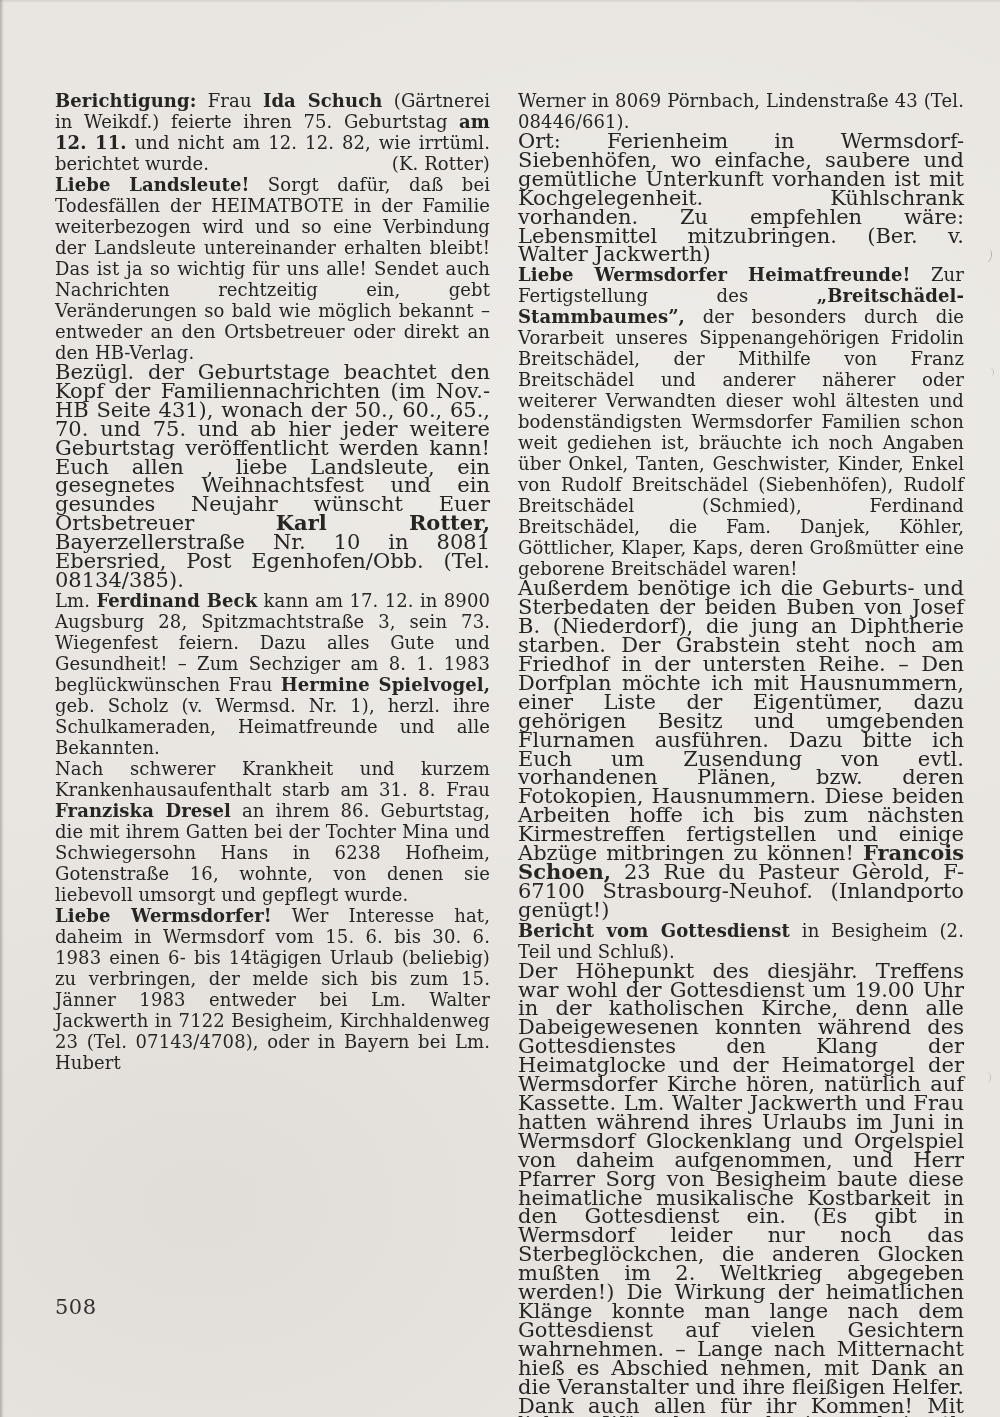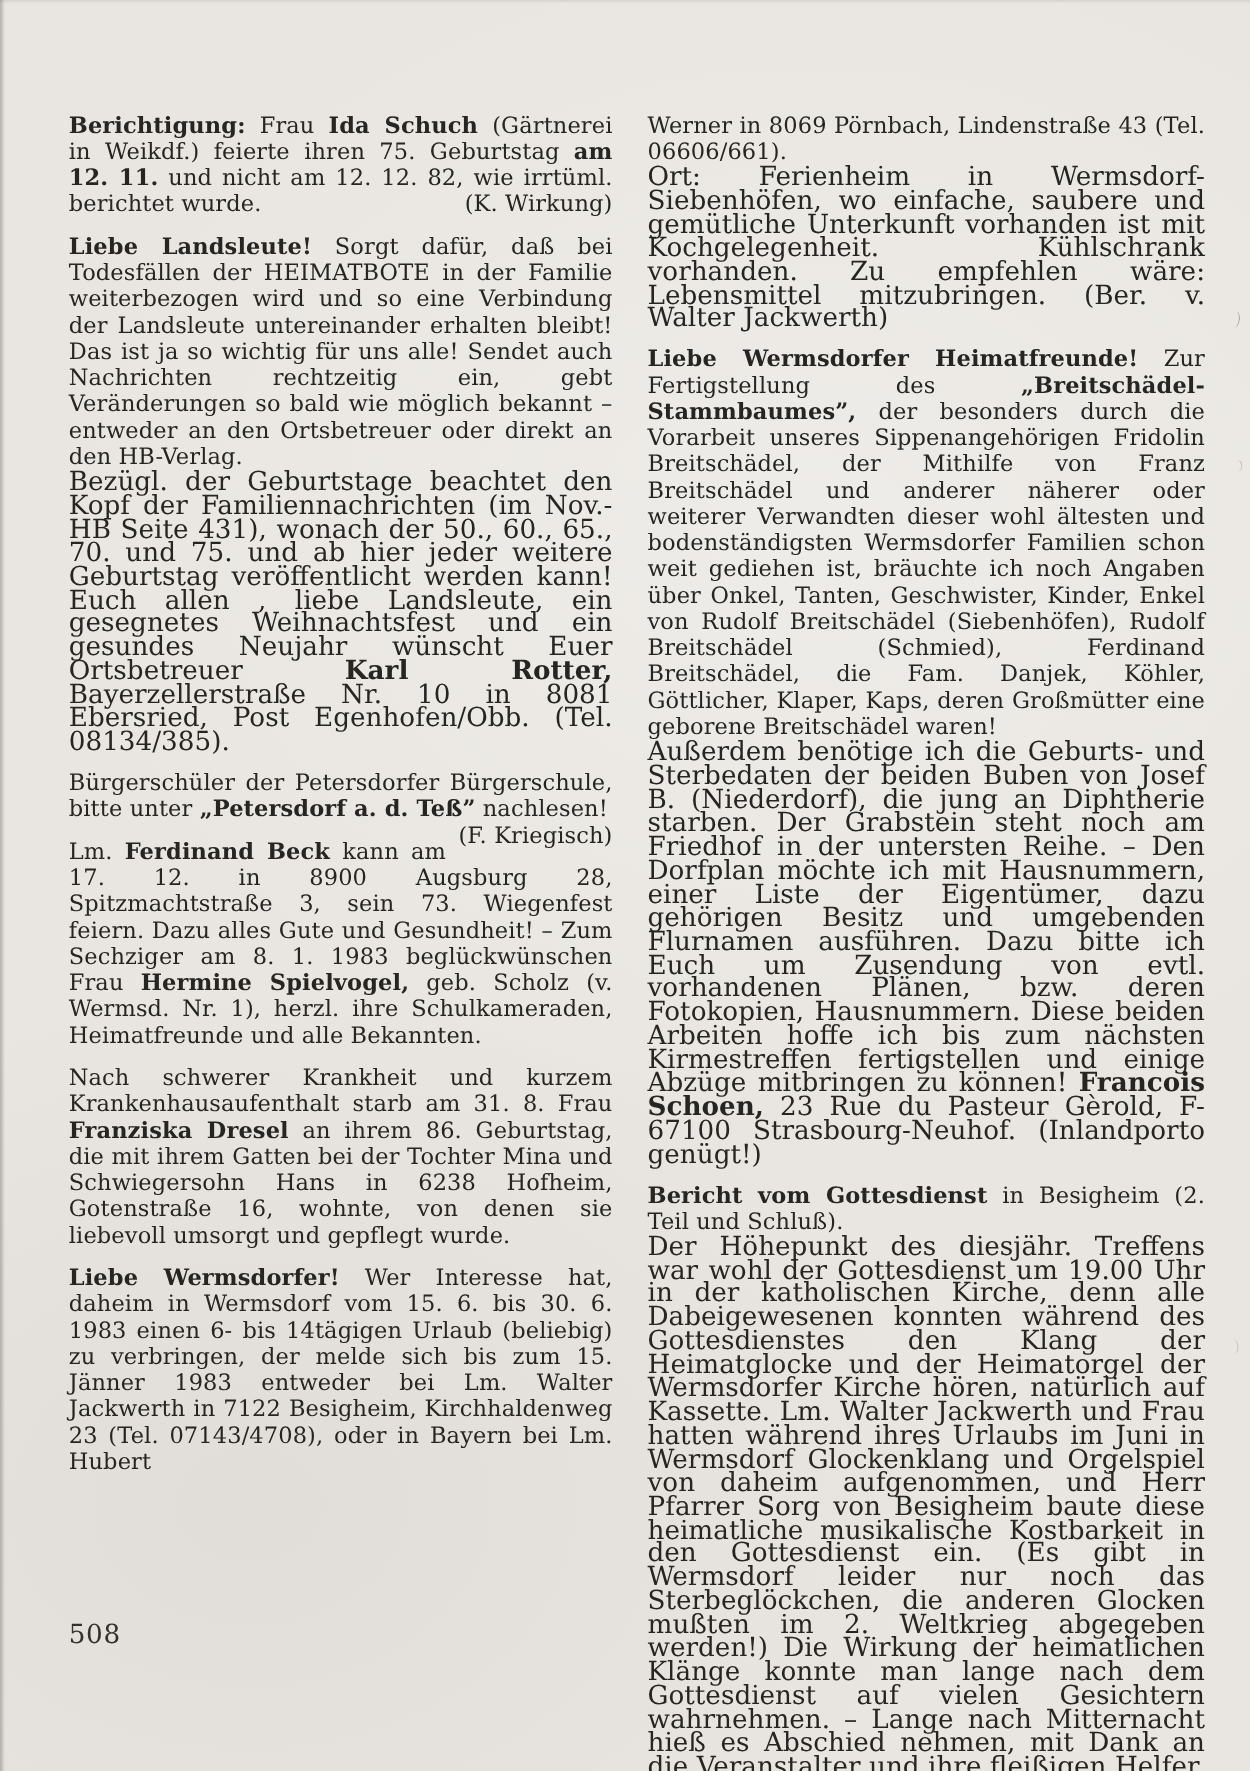--- a/index.html
+++ b/index.html
@@ -44,21 +44,21 @@
   }
   .para.body{
     font-size:18px;
     line-height:21px;
     letter-spacing:0.1px;
   }
   .para.small{
     font-size:21px;
     line-height:18.9px;
   }
-  .para.body:not(:first-child){margin-top:13px;}
+  .para.body:not(:first-child){}
   .heading{
     margin:27px 0 7px 0;
     font-size:19.5px;
     font-weight:bold;
     letter-spacing:0.4px;
   }
   .b{font-weight:bold;}
   .sig{float:right;margin-left:10px;}
   .page-number{
     position:absolute;
@@ -80,31 +80,30 @@
 </head>
 <body>
 
 <div class="page">
   <div class="edge-left"></div>
   <div class="edge-top"></div>
 
   <div class="columns">
 
     <div class="col col-left">
-      <p class="para body"><span class="b">Berichtigung:</span><span> Frau </span><span class="b">Ida Schuch</span><span> (Gärtnerei in Weikdf.) feierte ihren 75. Geburtstag </span><span class="b">am 12. 11.</span><span> und nicht am 12. 12. 82, wie irrtüml. berichtet wurde.</span><span class="sig">(K. Wirkung)</span></p>
+      <p class="para body"><span class="b">Berichtigung:</span><span> Frau </span><span class="b">Ida Schuch</span><span> (Gärtnerei in Weikdf.) feierte ihren 75. Geburtstag </span><span class="b">am 12. 11.</span><span> und nicht am 12. 12. 82, wie irrtüml. berichtet wurde.</span><span class="sig">(K. Rotter)</span></p>
       <p class="para body"><span class="b">Liebe Landsleute!</span><span> Sorgt dafür, daß bei Todesfällen der HEIMATBOTE in der Familie weiterbezogen wird und so eine Verbindung der Landsleute untereinander erhalten bleibt! Das ist ja so wichtig für uns alle! Sendet auch Nachrichten rechtzeitig ein, gebt Veränderungen so bald wie möglich bekannt – entweder an den Ortsbetreuer oder direkt an den HB-Verlag.</span></p>
       <p class="para small"><span>Bezügl. der Geburtstage beachtet den Kopf der Familiennachrichten (im Nov.-HB Seite 431), wonach der 50., 60., 65., 70. und 75. und ab hier jeder weitere Geburtstag veröffentlicht werden kann! Euch allen , liebe Landsleute, ein gesegnetes Weihnachtsfest und ein gesundes Neujahr wünscht Euer Ortsbetreuer </span><span class="b">Karl Rotter,</span><span> Bayerzellerstraße Nr. 10 in 8081 Ebersried, Post Egenhofen/Obb. (Tel. 08134/385).</span></p>
-      <p class="para body"><span>Bürgerschüler der Petersdorfer Bürgerschule, bitte unter </span><span class="b">„Petersdorf a. d. Teß”</span><span> nachlesen!</span><span class="sig">(F. Kriegisch)</span></p>
       <p class="para body"><span>Lm. </span><span class="b">Ferdinand Beck</span><span> kann am 17. 12. in 8900 Augsburg 28, Spitzmachtstraße 3, sein 73. Wiegenfest feiern. Dazu alles Gute und Gesundheit! – Zum Sechziger am 8. 1. 1983 beglückwünschen Frau </span><span class="b">Hermine Spielvogel,</span><span> geb. Scholz (v. Wermsd. Nr. 1), herzl. ihre Schulkameraden, Heimatfreunde und alle Bekannten.</span></p>
       <p class="para body"><span>Nach schwerer Krankheit und kurzem Krankenhausaufenthalt starb am 31. 8. Frau </span><span class="b">Franziska Dresel</span><span> an ihrem 86. Geburtstag, die mit ihrem Gatten bei der Tochter Mina und Schwiegersohn Hans in 6238 Hofheim, Gotenstraße 16, wohnte, von denen sie liebevoll umsorgt und gepflegt wurde.</span></p>
       <p class="para body"><span class="b">Liebe Wermsdorfer!</span><span> Wer Interesse hat, daheim in Wermsdorf vom 15. 6. bis 30. 6. 1983 einen 6- bis 14tägigen Urlaub (beliebig) zu verbringen, der melde sich bis zum 15. Jänner 1983 entweder bei Lm. Walter Jackwerth in 7122 Besigheim, Kirchhaldenweg 23 (Tel. 07143/4708), oder in Bayern bei Lm. Hubert</span></p>
     </div>
 
     <div class="col col-right">
-      <p class="para body"><span>Werner in 8069 Pörnbach, Lindenstraße 43 (Tel. 06606/661).</span></p>
+      <p class="para body"><span>Werner in 8069 Pörnbach, Lindenstraße 43 (Tel. 08446/661).</span></p>
       <p class="para small"><span>Ort: Ferienheim in Wermsdorf-Siebenhöfen, wo einfache, saubere und gemütliche Unterkunft vorhanden ist mit Kochgelegenheit. Kühlschrank vorhanden. Zu empfehlen wäre: Lebensmittel mitzubringen. (Ber. v. Walter Jackwerth)</span></p>
       <p class="para body"><span class="b">Liebe Wermsdorfer Heimatfreunde!</span><span> Zur Fertigstellung des </span><span class="b">„Breitschädel-Stammbaumes”,</span><span> der besonders durch die Vorarbeit unseres Sippenangehörigen Fridolin Breitschädel, der Mithilfe von Franz Breitschädel und anderer näherer oder weiterer Verwandten dieser wohl ältesten und bodenständigsten Wermsdorfer Familien schon weit gediehen ist, bräuchte ich noch Angaben über Onkel, Tanten, Geschwister, Kinder, Enkel von Rudolf Breitschädel (Siebenhöfen), Rudolf Breitschädel (Schmied), Ferdinand Breitschädel, die Fam. Danjek, Köhler, Göttlicher, Klaper, Kaps, deren Großmütter eine geborene Breitschädel waren!</span></p>
       <p class="para small"><span>Außerdem benötige ich die Geburts- und Sterbedaten der beiden Buben von Josef B. (Niederdorf), die jung an Diphtherie starben. Der Grabstein steht noch am Friedhof in der untersten Reihe. – Den Dorfplan möchte ich mit Hausnummern, einer Liste der Eigentümer, dazu gehörigen Besitz und umgebenden Flurnamen ausführen. Dazu bitte ich Euch um Zusendung von evtl. vorhandenen Plänen, bzw. deren Fotokopien, Hausnummern. Diese beiden Arbeiten hoffe ich bis zum nächsten Kirmestreffen fertigstellen und einige Abzüge mitbringen zu können! </span><span class="b">Francois Schoen,</span><span> 23 Rue du Pasteur Gèrold, F-67100 Strasbourg-Neuhof. (Inlandporto genügt!)</span></p>
       <p class="para body"><span class="b">Bericht vom Gottesdienst</span><span> in Besigheim (2. Teil und Schluß).</span></p>
       <p class="para small"><span>Der Höhepunkt des diesjähr. Treffens war wohl der Gottesdienst um 19.00 Uhr in der katholischen Kirche, denn alle Dabeigewesenen konnten während des Gottesdienstes den Klang der Heimatglocke und der Heimatorgel der Wermsdorfer Kirche hören, natürlich auf Kassette. Lm. Walter Jackwerth und Frau hatten während ihres Urlaubs im Juni in Wermsdorf Glockenklang und Orgelspiel von daheim aufgenommen, und Herr Pfarrer Sorg von Besigheim baute diese heimatliche musikalische Kostbarkeit in den Gottesdienst ein. (Es gibt in Wermsdorf leider nur noch das Sterbeglöckchen, die anderen Glocken mußten im 2. Weltkrieg abgegeben werden!) Die Wirkung der heimatlichen Klänge konnte man lange nach dem Gottesdienst auf vielen Gesichtern wahrnehmen. – Lange nach Mitternacht hieß es Abschied nehmen, mit Dank an die Veranstalter und ihre fleißigen Helfer. Dank auch allen für ihr Kommen! Mit lieben Wünschen und einem heimatl. „Behüt Dich Gott und bleib’ gesund!” endete das 9. Wermsdorfer Kirmestreffen. – Nachtrag: Alle hatten den Wunsch, im nächsten Jahr wieder dabei zu sein beim Kirmestreffen 1983</span></p>
     </div>
 
   </div>
 
   <div class="page-number">508</div>

